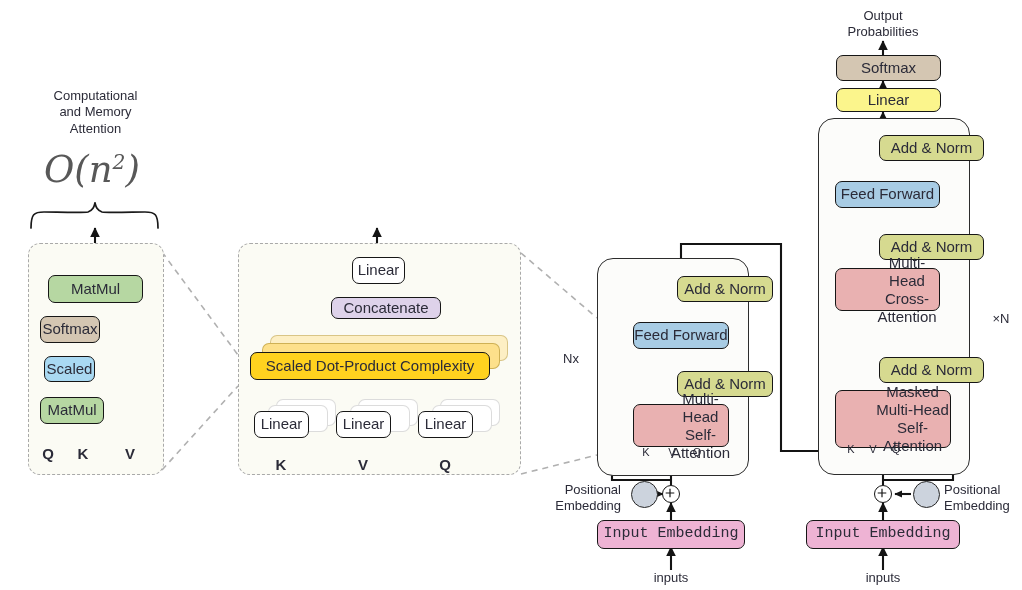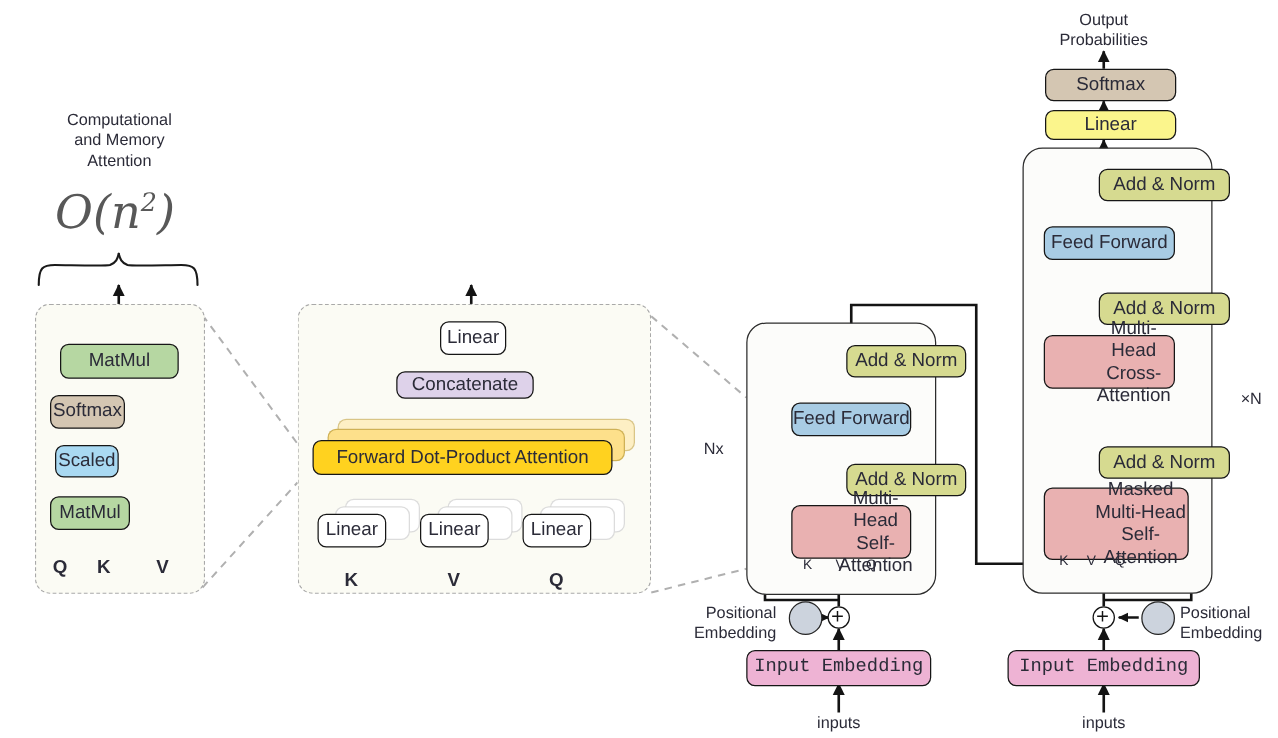--- a/index.html
+++ b/index.html
@@ -277,22 +277,22 @@
   <div class="ghost g-amber2" style="left:262px; top:343px; width:238px; height:26px;"></div>
 
   <div class="ghost g-clear" style="left:276px; top:399px; width:60px; height:27px;"></div>
   <div class="ghost g-clear" style="left:268px; top:405px; width:60px; height:27px;"></div>
   <div class="ghost g-clear" style="left:358px; top:399px; width:60px; height:27px;"></div>
   <div class="ghost g-clear" style="left:350px; top:405px; width:60px; height:27px;"></div>
   <div class="ghost g-clear" style="left:440px; top:399px; width:60px; height:27px;"></div>
   <div class="ghost g-clear" style="left:432px; top:405px; width:60px; height:27px;"></div>
 
   <div class="node c-white" style="left:352px; top:257px; width:53px; height:27px;">Linear</div>
-  <div class="node c-lav" style="left:317px; top:297px; width:110px; height:22px;">Concatenate</div>
-  <div class="node c-yellow" style="left:250px; top:352px; width:240px; height:28px;">Forward Dot-Product Attention</div>
+  <div class="node c-lav" style="left:331px; top:297px; width:110px; height:22px;">Concatenate</div>
+  <div class="node c-yellow" style="left:250px; top:352px; width:240px; height:28px;">Scaled Dot-Product Complexity</div>
 
   <div class="node c-white" style="left:254px; top:411px; width:55px; height:27px;">Linear</div>
   <div class="node c-white" style="left:336px; top:411px; width:55px; height:27px;">Linear</div>
   <div class="node c-white" style="left:418px; top:411px; width:55px; height:27px;">Linear</div>
 
   <div class="label bold" style="left:267px; top:456px; width:28px;">K</div>
   <div class="label bold" style="left:349px; top:456px; width:28px;">V</div>
   <div class="label bold" style="left:431px; top:456px; width:28px;">Q</div>
 
   <div class="stack-box" style="left:597px; top:258px; width:152px; height:218px;"></div>

